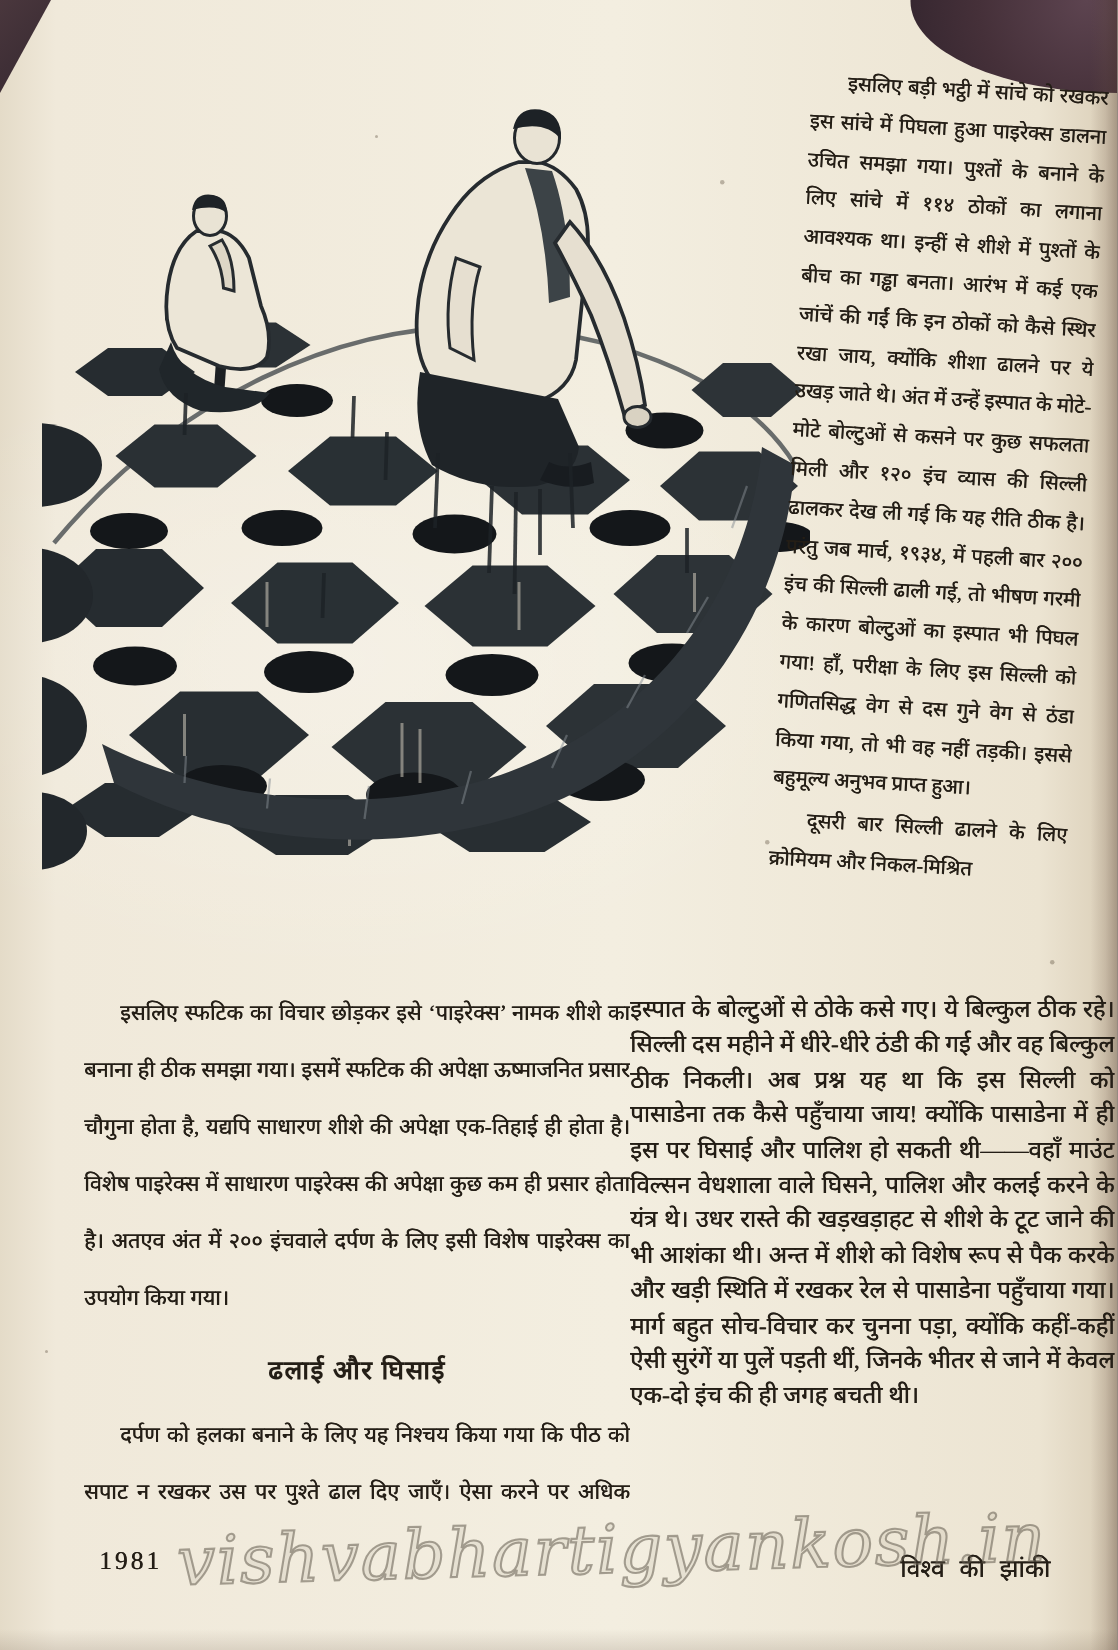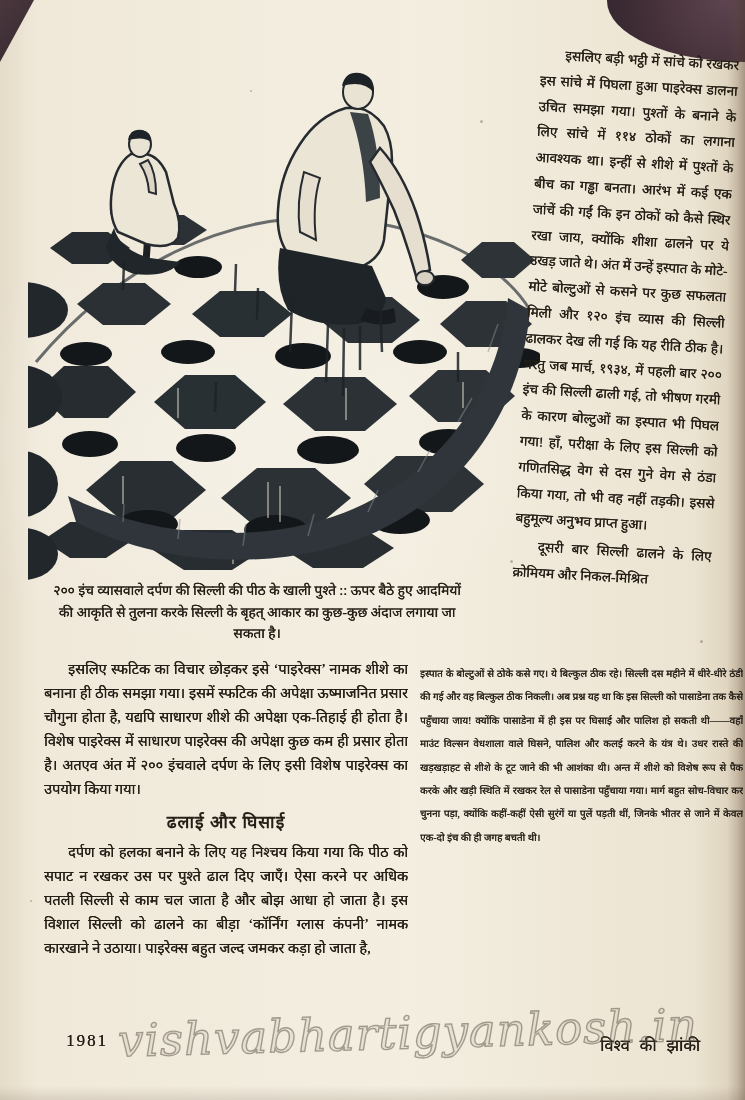--- a/index.html
+++ b/index.html
@@ -37,37 +37,37 @@
 
   .para { margin:0; text-align:justify; text-shadow:0.3px 0 0 currentColor; }
   .indent { text-indent:24px; }
 
   .caption {
     position:absolute; left:52px; top:580px; width:410px;
     font-size:13.8px; line-height:21.5px; text-align:center;
     text-shadow:0.3px 0 0 currentColor;
   }
   .col-left {
-    position:absolute; left:44px; top:657px; width:364px;
-    font-size:14.5px; line-height:24px; max-height:362px; overflow:hidden;
+    position:absolute; left:56px; top:657px; width:364px;
+    font-size:14.5px; line-height:38px; max-height:362px; overflow:hidden;
   }
   .col-left .heading {
     margin:9px 0 6px; text-align:center; font-size:17.5px; font-weight:bold;
     text-indent:0; letter-spacing:1px;
   }
   .col-right-top {
     position:absolute; left:542px; top:42px; width:198px;
     font-size:13.6px; line-height:25.8px;
     transform:rotate(3.2deg); transform-origin:0 0;
     max-height:645px; overflow:hidden;
   }
   .col-right-top .para + .para { margin-top:2px; }
   .col-right-wide {
     position:absolute; left:420px; top:662px; width:323px;
-    font-size:10px; line-height:23.4px; max-height:354px; overflow:hidden;
+    font-size:16px; line-height:23.4px; max-height:354px; overflow:hidden;
   }
   .footer-pageno {
     position:absolute; left:66px; top:1031px; font-size:17px; letter-spacing:2px;
     text-shadow:0.3px 0 0 currentColor;
   }
   .footer-title {
     position:absolute; left:600px; top:1033px; font-size:16.5px;
     text-shadow:0.3px 0 0 currentColor;
     font-family:Liberation Mono, monospace;
   }
@@ -189,21 +189,20 @@
       <line x1="264" y1="250" x2="262" y2="300"></line>
       <line x1="230" y1="236" x2="229" y2="268"></line>
       <line x1="352" y1="250" x2="354" y2="300"></line>
       <line x1="208" y1="212" x2="207" y2="240"></line>
       <line x1="96" y1="210" x2="95" y2="238"></line>
       <line x1="430" y1="300" x2="430" y2="330"></line>
       <line x1="188" y1="330" x2="187" y2="360"></line>
     </g>
   </svg>
 
-  <div class="caption">२०० इंच व्यासवाले दर्पण की सिल्ली की पीठ के खाली पुश्ते :: ऊपर बैठे हुए आदमियों की आकृति से तुलना करके सिल्ली के बृहत् आकार का कुछ-कुछ अंदाज लगाया जा सकता है।</div>
 
   <div class="col-left">
     <p class="para indent">इसलिए स्फटिक का विचार छोड़कर इसे ‘पाइरेक्स’ नामक शीशे का बनाना ही ठीक समझा गया। इसमें स्फटिक की अपेक्षा ऊष्माजनित प्रसार चौगुना होता है, यद्यपि साधारण शीशे की अपेक्षा एक-तिहाई ही होता है। विशेष पाइरेक्स में साधारण पाइरेक्स की अपेक्षा कुछ कम ही प्रसार होता है। अतएव अंत में २०० इंचवाले दर्पण के लिए इसी विशेष पाइरेक्स का उपयोग किया गया।</p>
     <h2 class="heading">ढलाई और घिसाई</h2>
     <p class="para indent">दर्पण को हलका बनाने के लिए यह निश्चय किया गया कि पीठ को सपाट न रखकर उस पर पुश्ते ढाल दिए जाएँ। ऐसा करने पर अधिक पतली सिल्ली से काम चल जाता है और बोझ आधा हो जाता है। इस विशाल सिल्ली को ढालने का बीड़ा ‘कॉर्निंग ग्लास कंपनी’ नामक कारखाने ने उठाया। पाइरेक्स बहुत जल्द जमकर कड़ा हो जाता है,</p>
   </div>
 
   <div class="col-right-top">
     <p class="para indent">इसलिए बड़ी भट्ठी में सांचे को रखकर इस सांचे में पिघला हुआ पाइरेक्स डालना उचित समझा गया। पुश्तों के बनाने के लिए सांचे में ११४ ठोकों का लगाना आवश्यक था। इन्हीं से शीशे में पुश्तों के बीच का गड्ढा बनता। आरंभ में कई एक जांचें की गईं कि इन ठोकों को कैसे स्थिर रखा जाय, क्योंकि शीशा ढालने पर ये उखड़ जाते थे। अंत में उन्हें इस्पात के मोटे-मोटे बोल्टुओं से कसने पर कुछ सफलता मिली और १२० इंच व्यास की सिल्ली ढालकर देख ली गई कि यह रीति ठीक है। परंतु जब मार्च, १९३४, में पहली बार २०० इंच की सिल्ली ढाली गई, तो भीषण गरमी के कारण बोल्टुओं का इस्पात भी पिघल गया! हाँ, परीक्षा के लिए इस सिल्ली को गणितसिद्ध वेग से दस गुने वेग से ठंडा किया गया, तो भी वह नहीं तड़की। इससे बहुमूल्य अनुभव प्राप्त हुआ।</p>
     <p class="para indent">दूसरी बार सिल्ली ढालने के लिए क्रोमियम और निकल-मिश्रित</p>

